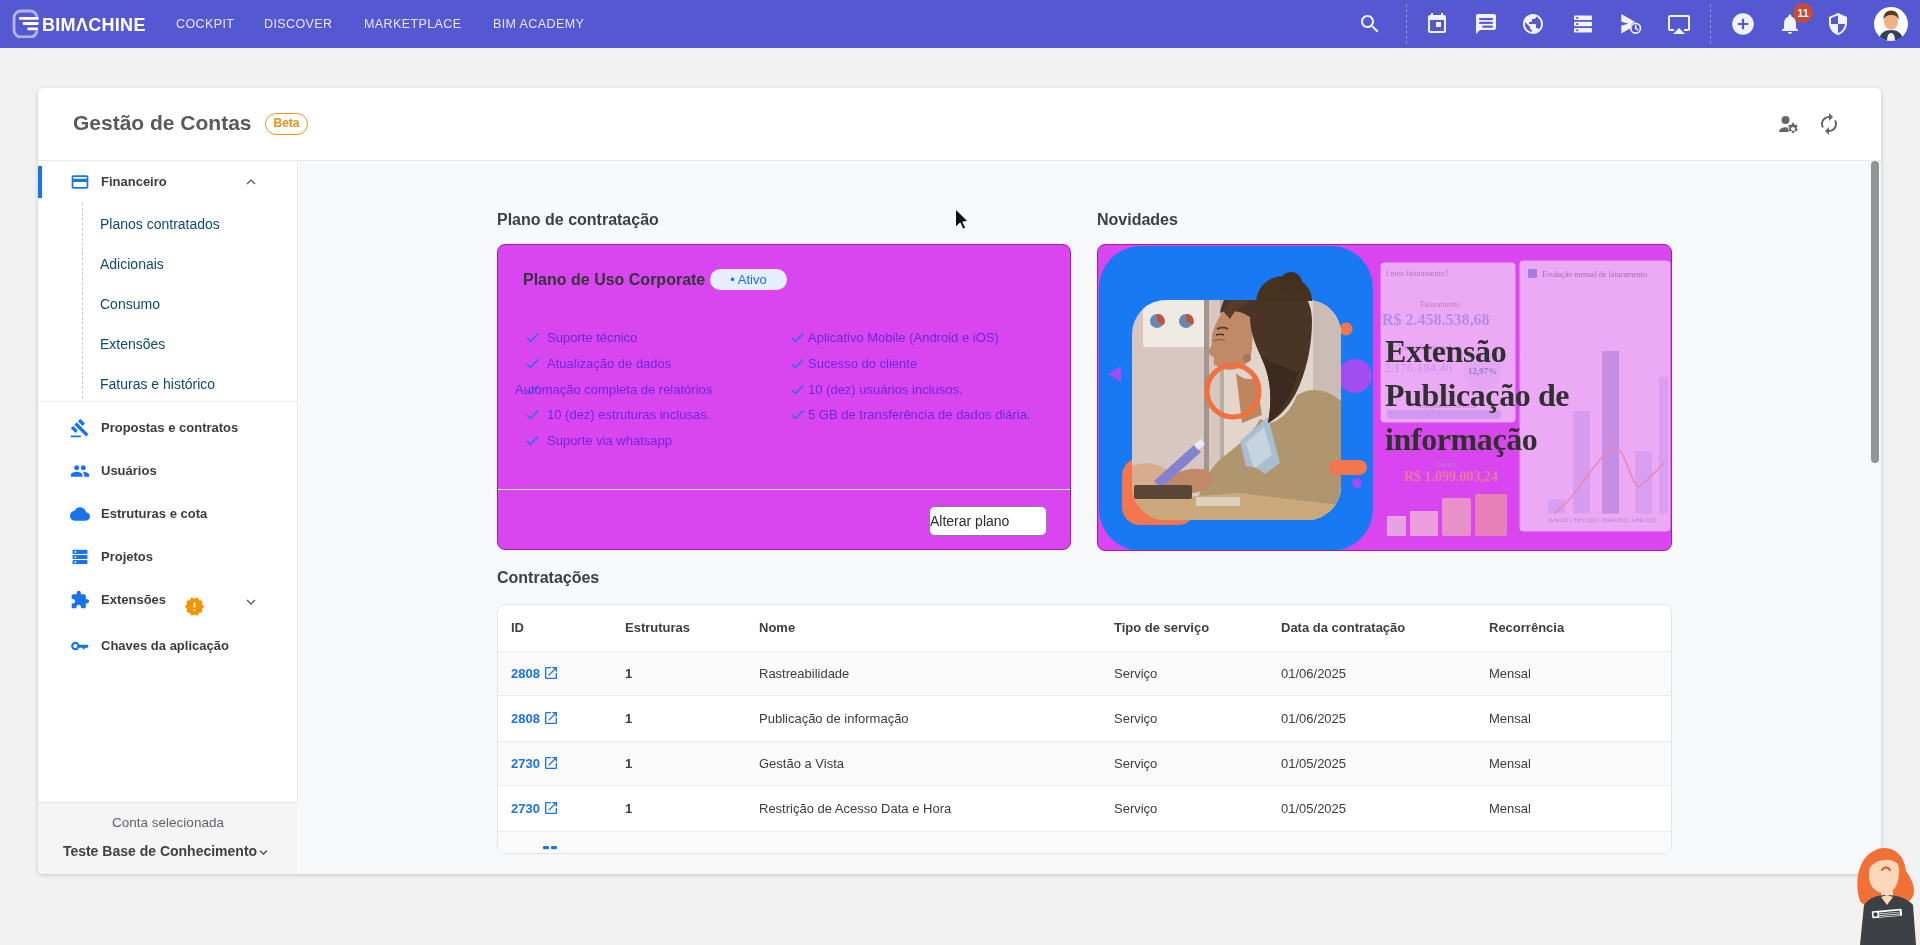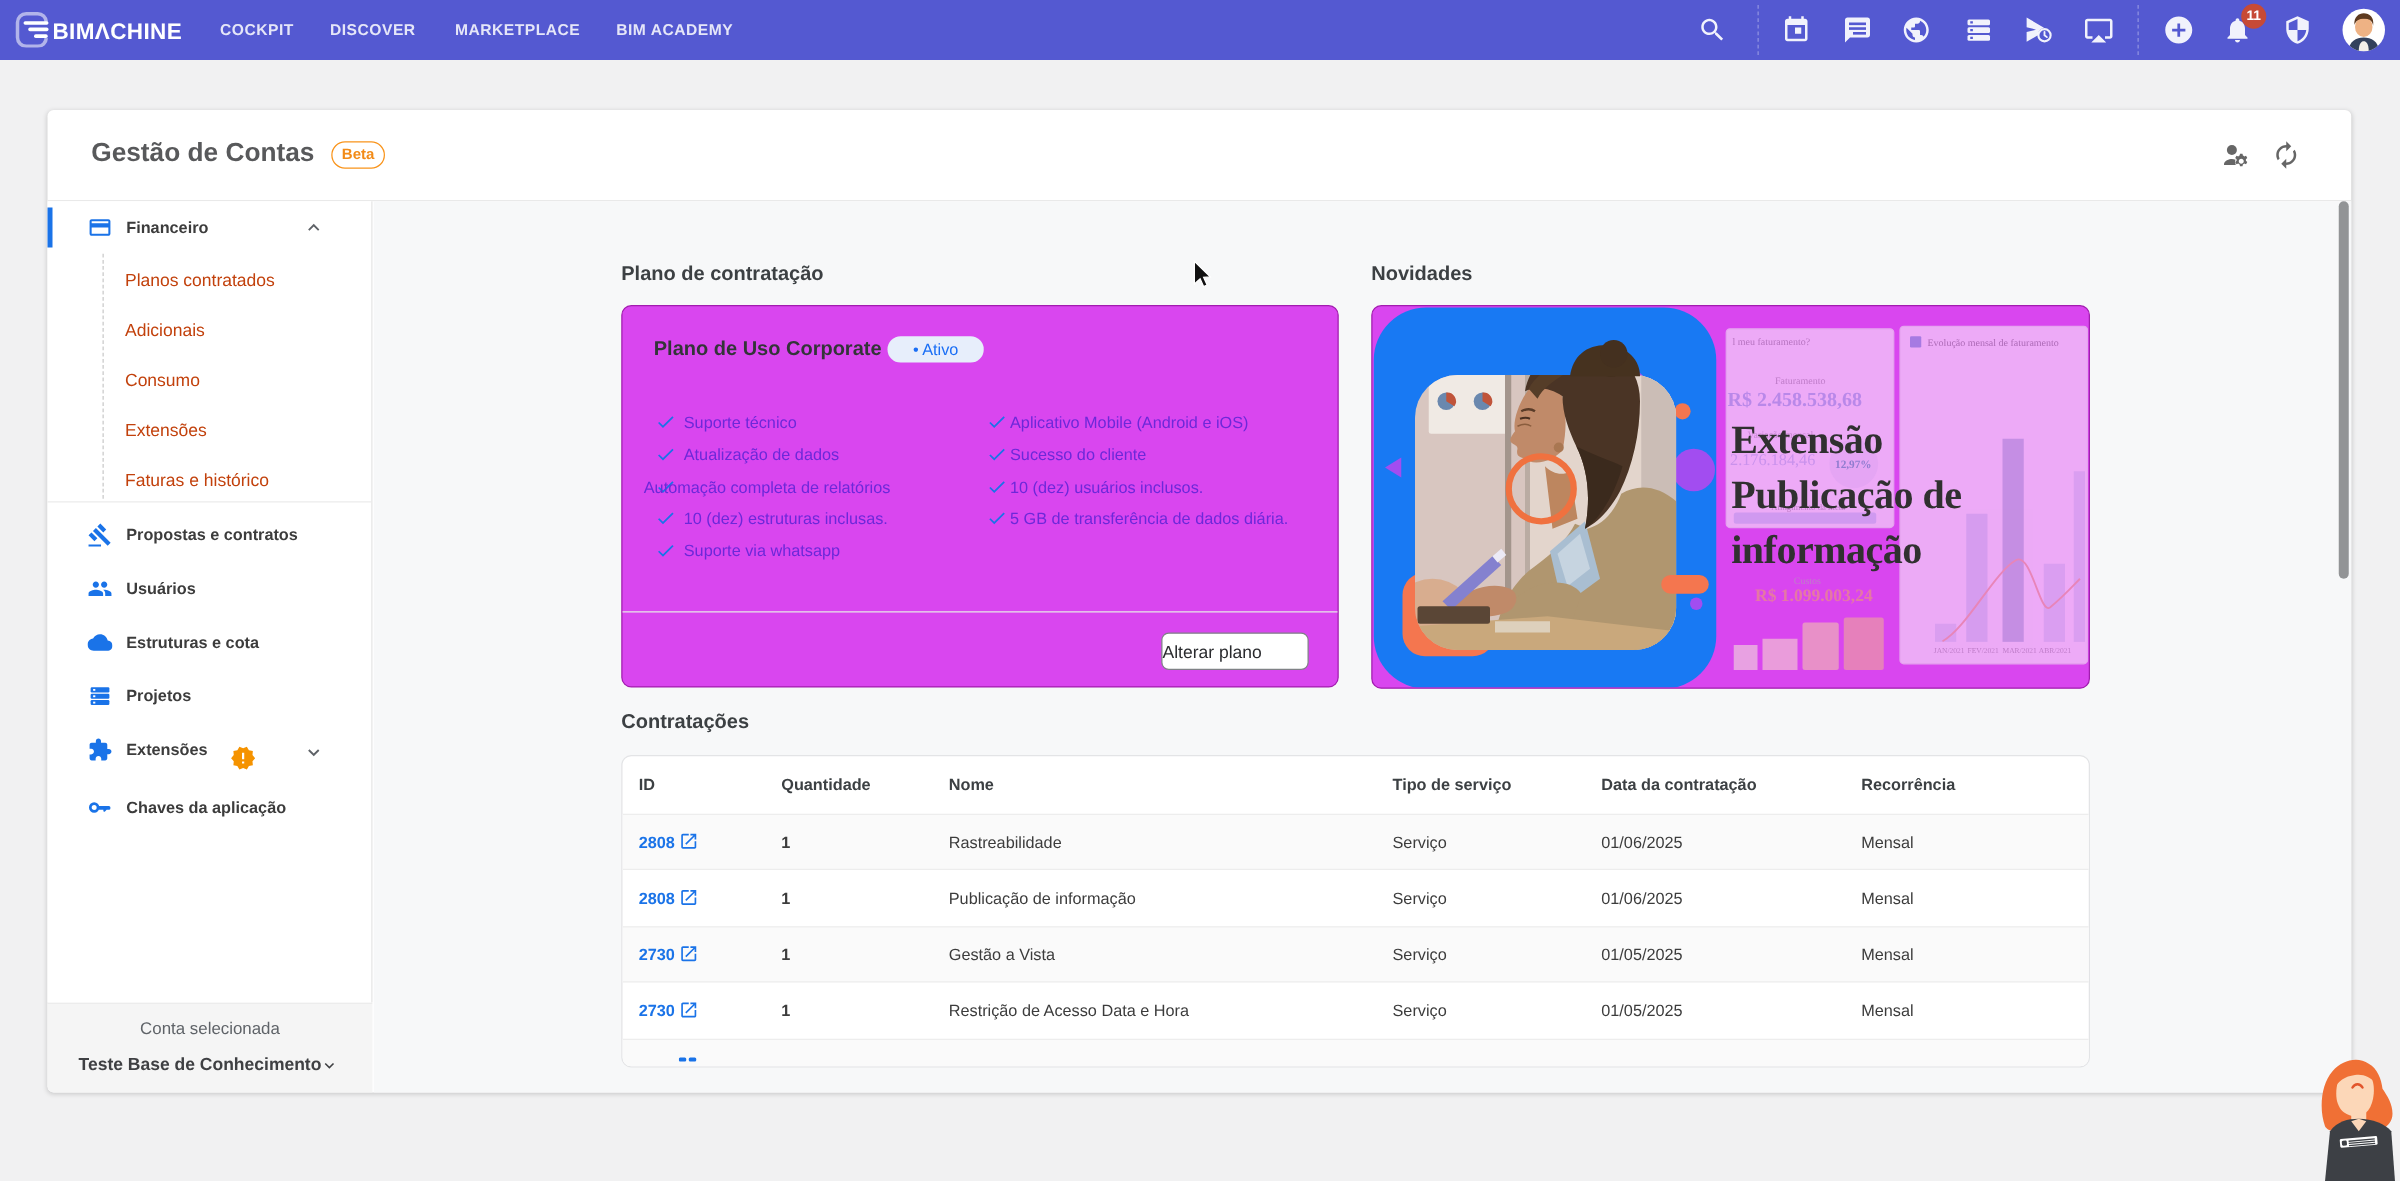--- a/index.html
+++ b/index.html
@@ -3,38 +3,38 @@
 <meta charset="utf-8">
 <style>
 * { margin:0; padding:0; box-sizing:border-box; }
 html,body { width:1920px; height:945px; overflow:hidden; font-family:"Liberation Sans", sans-serif; background:#f1f1f2; }
 .abs { position:absolute; }
 
 
 .nav { position:absolute; left:0; top:0; width:1920px; height:48px; background:#5459d1; }
 .nav .logo { position:absolute; left:12px; top:9px; }
 .nav .brand { position:absolute; left:42px; top:15px; color:#fff; font-size:18px; font-weight:bold; letter-spacing:0.3px; }
-.nav .menu { position:absolute; top:0; height:48px; line-height:48px; color:rgba(255,255,255,0.85); font-size:12.5px; font-weight:bold; letter-spacing:0.4px; }
+.nav .menu { position:absolute; top:0; height:48px; line-height:48px; color:rgba(255,255,255,0.85); font-size:12.5px; font-weight:normal; letter-spacing:0.4px; }
 .navsep { position:absolute; top:4px; height:40px; border-left:1px dashed rgba(255,255,255,0.35); }
 .nicon { position:absolute; top:12px; width:24px; height:24px; }
 .nicon svg { width:24px; height:24px; fill:rgba(255,255,255,0.92); }
 
 
 .card { position:absolute; left:38px; top:88px; width:1843px; height:786px; background:#fff; border-radius:5px; box-shadow:0 1px 4px rgba(0,0,0,0.18); }
 .pagetitle { position:absolute; left:73px; top:111px; font-size:21px; font-weight:bold; color:#58595b; }
 .beta { position:absolute; left:265px; top:113px; width:43px; height:22px; border:1.5px solid #f9941b; border-radius:11px; color:#f28b17; font-size:12px; font-weight:bold; text-align:center; line-height:19px; }
 .hicon { position:absolute; top:112px; width:24px; height:24px; }
 .hicon svg { width:24px; height:24px; fill:#666; }
 .hdrline { position:absolute; left:38px; top:160px; width:1843px; height:1px; background:#e9e9e9; }
 
 
 .sidebar { position:absolute; left:38px; top:161px; width:260px; height:641px; background:#fff; border-right:1px solid #e6e6e6; }
 .activebar { position:absolute; left:38px; top:166px; width:4px; height:32px; background:#1a73e8; }
 .mi { position:absolute; left:101px; font-size:13px; color:#3c3c3c; font-weight:bold; }
-.si { position:absolute; left:100px; font-size:14px; color:#c2410c; }
+.si { position:absolute; left:100px; font-size:14px; color:#0c4a6e; }
 .micon { position:absolute; left:70px; width:20px; height:20px; }
 .micon svg { width:20px; height:20px; fill:#1a73e8; }
 .chev { position:absolute; width:18px; height:18px; }
 .chev svg { width:18px; height:18px; fill:#5f6368; }
 .dashv { position:absolute; left:82px; top:203px; height:196px; border-left:1px dashed #c9c9c9; }
 .sbdivider { position:absolute; left:38px; top:401px; width:259px; height:1px; background:#ebebeb; }
 .sbfooter { position:absolute; left:38px; top:802px; width:260px; height:72px; background:#f5f5f5; border-top:1px solid #e3e3e3; border-radius:0 0 0 5px; }
 .csel { position:absolute; left:38px; top:815px; width:260px; text-align:center; font-size:13.5px; color:#5f6368; }
 .cname { position:absolute; left:30px; top:843px; width:260px; text-align:center; font-size:14px; font-weight:bold; color:#3f4043; }
 
@@ -365,21 +365,21 @@
 </div>
 
 <div class="h2" style="left:497px; top:569px;">Contratações</div>
 <div class="tbl">
   <div style="position:absolute; left:0; top:46px; width:1173px; height:45px; background:#fafafa; border-top:1px solid #ededed; border-bottom:1px solid #ededed;"></div>
   <div style="position:absolute; left:0; top:136px; width:1173px; height:45px; background:#fafafa; border-top:1px solid #ededed; border-bottom:1px solid #ededed;"></div>
   <div style="position:absolute; left:0; top:91px; width:1173px; height:45px; border-bottom:0; "></div>
   <div style="position:absolute; left:0; top:226px; width:1173px; height:24px; background:#fafafa; border-top:1px solid #ededed;"></div>
 </div>
 <div class="th" style="left:511px;">ID</div>
-<div class="th" style="left:625px;">Quantidade</div>
+<div class="th" style="left:625px;">Estruturas</div>
 <div class="th" style="left:759px;">Nome</div>
 <div class="th" style="left:1114px;">Tipo de serviço</div>
 <div class="th" style="left:1281px;">Data da contratação</div>
 <div class="th" style="left:1489px;">Recorrência</div>
 
 <div class="td tlink" style="left:511px; top:666px;">2808</div>
 <div class="td" style="left:625px; top:666px; font-weight:bold;">1</div>
 <div class="td" style="left:759px; top:666px;">Rastreabilidade</div>
 <div class="td" style="left:1114px; top:666px;">Serviço</div>
 <div class="td" style="left:1281px; top:666px;">01/06/2025</div>

